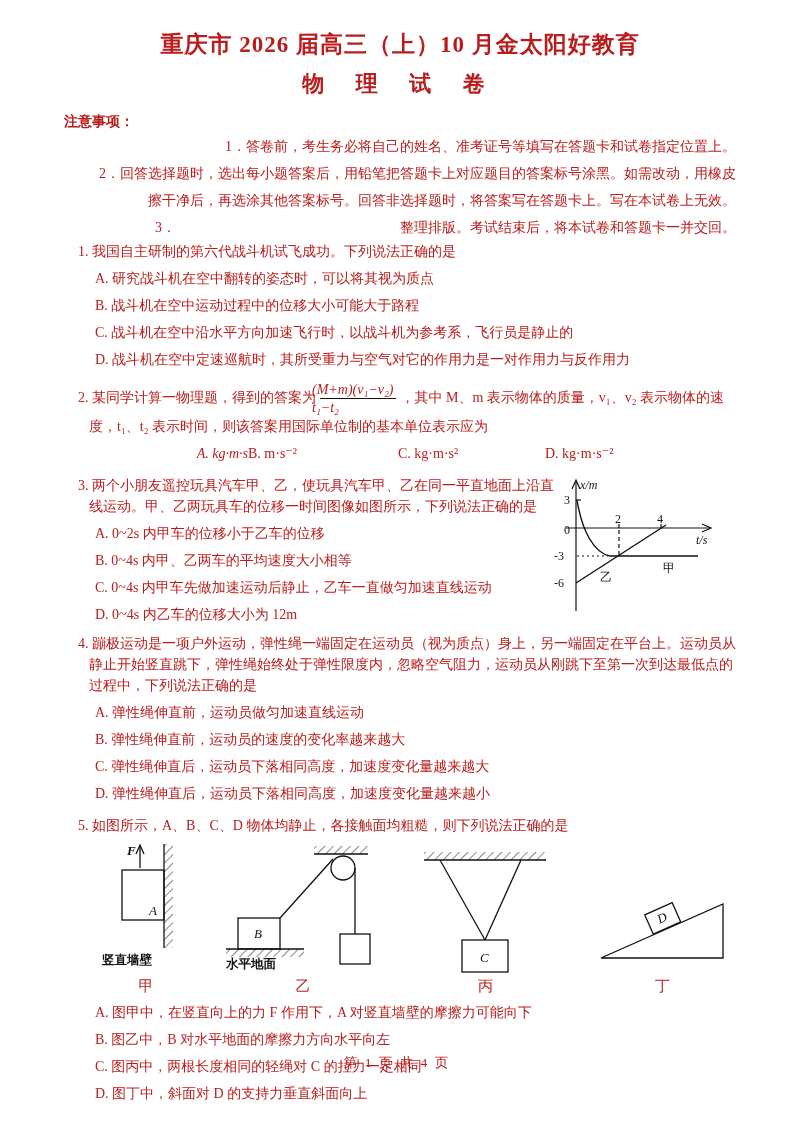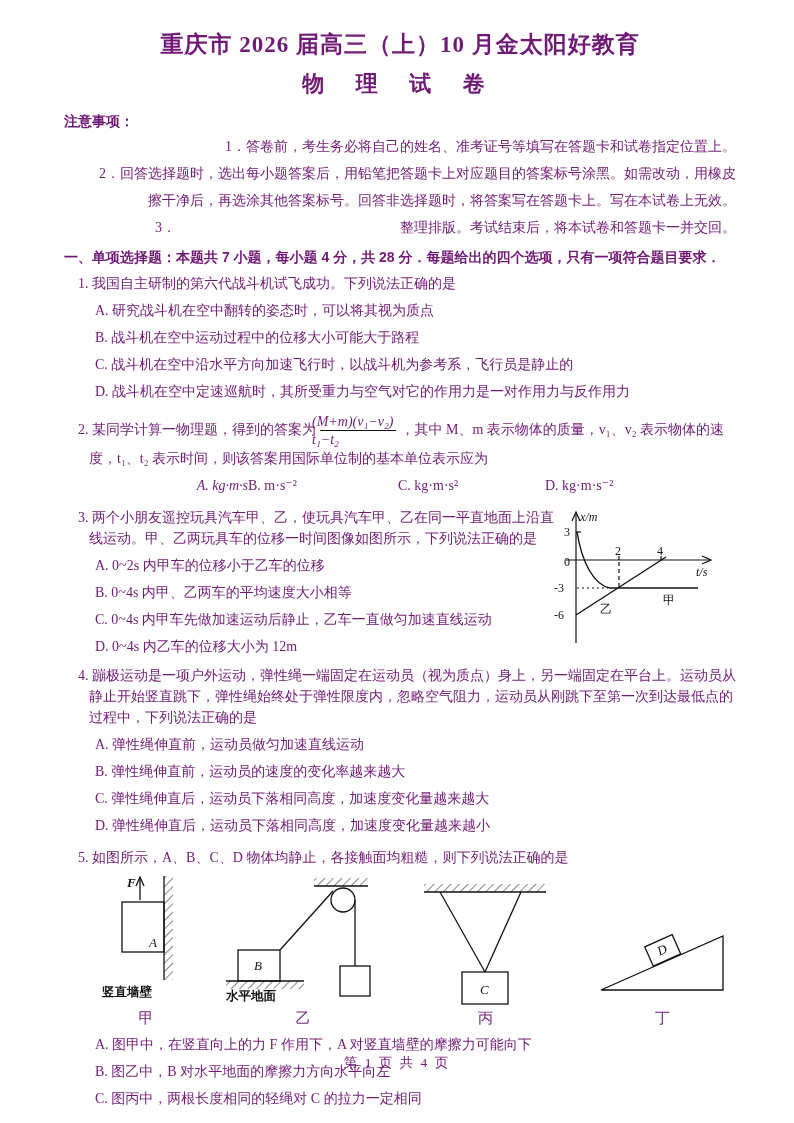--- a/index.html
+++ b/index.html
@@ -2,21 +2,21 @@
 <html><head>
 <meta charset="utf-8">
 <style>
   * { margin:0; padding:0; box-sizing:border-box; }
   html,body { background:#e8e8e8; }
   .page {
     position:relative;
     width:794px; height:1123px;
     margin:0 auto;
     background:#ffffff;
-    color:#701a75;
+    color:#b91c1c;
     font-family:"Liberation Serif","DejaVu Serif",serif;
     font-size:14px;
     line-height:21px;
     padding:30px 58px 0 64px;
     overflow:hidden;
   }
   .title {
     text-align:center; font-size:23px; line-height:30px;
     font-weight:bold; margin-bottom:9px; letter-spacing:1px;
   }
@@ -72,21 +72,20 @@
 <div class="page">
 
   <div class="title">重庆市 2026 届高三（上）10 月金太阳好教育</div>
   <div class="subtitle">物 理 试 卷</div>
 
   <div class="notice-heading">注意事项：</div>
   <p class="notice-item">1．答卷前，考生务必将自己的姓名、准考证号等填写在答题卡和试卷指定位置上。</p>
   <p class="notice-item">2．回答选择题时，选出每小题答案后，用铅笔把答题卡上对应题目的答案标号涂黑。如需改动，用橡皮擦干净后，再选涂其他答案标号。回答非选择题时，将答案写在答题卡上。写在本试卷上无效。</p>
   <p class="notice-item"><span>3．</span><span class="spacer-gap"></span><span>整理排版。考试结束后，将本试卷和答题卡一并交回。</span></p>
 
-  <div class="section-heading">一、单项选择题：本题共 7 小题，每小题 4 分，共 28 分．每题给出的四个选项，只有一项符合题目要求．</div>
 
   <div class="q">
     <p class="q-stem">1. 我国自主研制的第六代战斗机试飞成功。下列说法正确的是</p>
     <div class="options">
       <p>A. 研究战斗机在空中翻转的姿态时，可以将其视为质点</p>
       <p>B. 战斗机在空中运动过程中的位移大小可能大于路程</p>
       <p>C. 战斗机在空中沿水平方向加速飞行时，以战斗机为参考系，飞行员是静止的</p>
       <p>D. 战斗机在空中定速巡航时，其所受重力与空气对它的作用力是一对作用力与反作用力</p>
     </div>
   </div>
@@ -231,18 +230,19 @@
         </svg>
         <div class="cap">丁</div>
       </div>
 
     </div>
 
     <div class="options" style="margin-top:4px">
       <p>A. 图甲中，在竖直向上的力 F 作用下，A 对竖直墙壁的摩擦力可能向下</p>
       <p>B. 图乙中，B 对水平地面的摩擦力方向水平向左</p>
       <p>C. 图丙中，两根长度相同的轻绳对 C 的拉力一定相同</p>
+      <p>D. 图丁中，斜面对 D 的支持力垂直斜面向上</p>
     </div>
   </div>
 
   <div class="footer">第 1 页 共 4 页</div>
 
 </div>
 
 </body></html>

